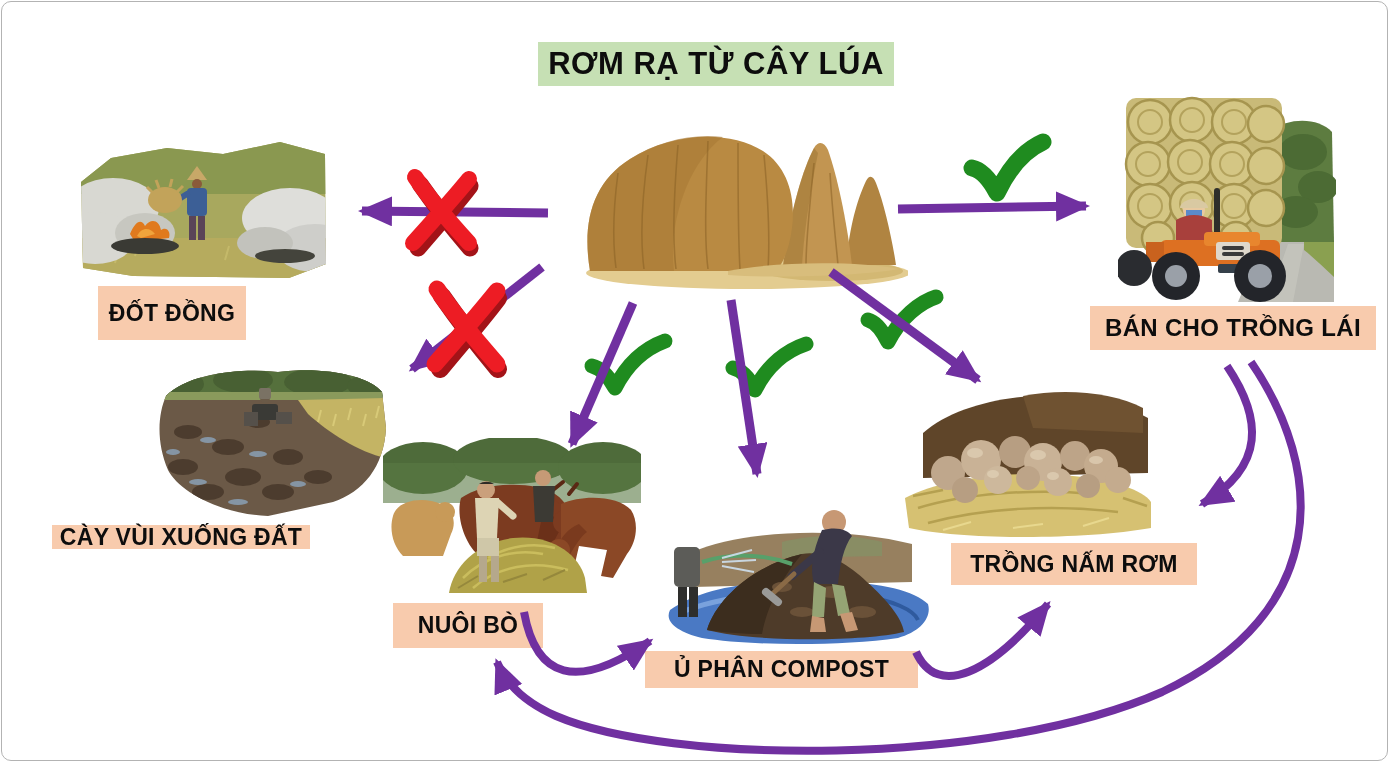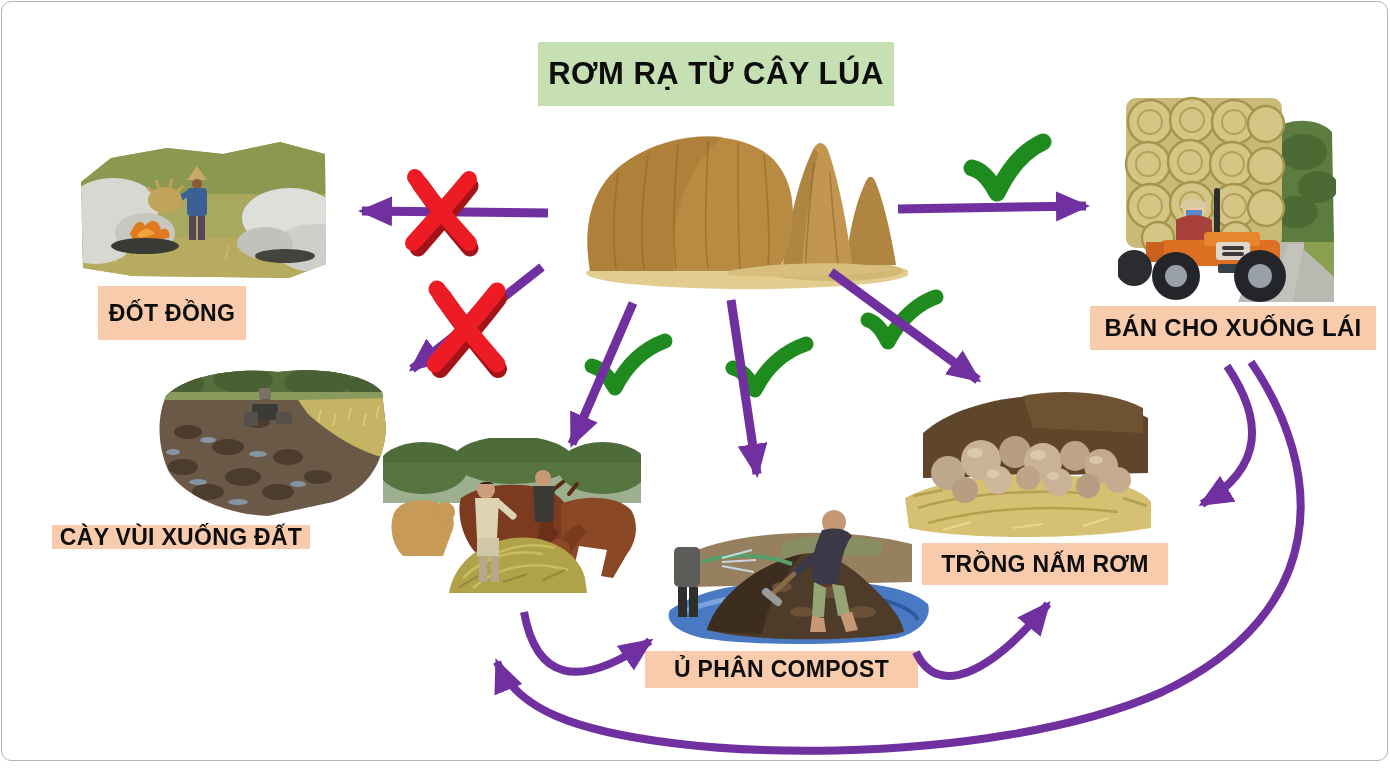--- a/index.html
+++ b/index.html
@@ -1,20 +1,20 @@
 <!DOCTYPE html>
 <html style="--arrow: #7030a0; --check: #1f8b1f; --cross: #ed1c24; --cross-dark: #a31318; --label-bg: #f8cbad; --title-bg: #c6e0b4;"><head>
 <meta charset="utf-8">
 <style>
   html,body{margin:0;padding:0;background:#fff;}
   .canvas{position:relative;width:1390px;height:776px;background:#fff;overflow:hidden;
           font-family:"Liberation Sans","DejaVu Sans",sans-serif;}
   .frame{position:absolute;left:1px;top:1px;width:1385px;height:758px;
          border:1.5px solid #b3b3b3;border-radius:10px;pointer-events:none;}
-  .title{position:absolute;left:538px;top:42px;width:356px;height:64px;
+  .title{position:absolute;left:538px;top:42px;width:356px;height:44px;
          background:var(--title-bg,#c6e0b4);display:flex;align-items:center;justify-content:center;
          font-size:31px;font-weight:bold;color:#0d0d0d;letter-spacing:.5px;}
   .label{position:absolute;background:var(--label-bg,#f8cbad);color:#0d0d0d;font-weight:bold;
          display:flex;align-items:center;justify-content:center;letter-spacing:.3px;white-space:nowrap;}
   .img{position:absolute;}
   svg.overlay{position:absolute;left:0;top:0;width:1390px;height:776px;pointer-events:none;}
   .arrow{stroke:var(--arrow,#7030a0);fill:none;}
   .ahead{fill:var(--arrow,#7030a0);}
   .check{stroke:var(--check,#1f8b1f);fill:none;stroke-linecap:round;stroke-linejoin:round;}
   .xback{stroke:var(--cross-dark,#a31318);fill:none;stroke-linecap:round;}
@@ -309,23 +309,24 @@
           <ellipse cx="135" cy="77" rx="8" ry="5"></ellipse>
           <ellipse cx="193" cy="82" rx="7" ry="4"></ellipse>
         <ellipse cx="90" cy="96" rx="6" ry="4"></ellipse>
           <ellipse cx="150" cy="98" rx="6" ry="4"></ellipse>
       </g>
     </svg>
   </div>
 
   <div class="label" style="left:98px;top:286px;width:148px;height:54px;font-size:23px;">ĐỐT ĐỒNG</div>
   <div class="label" style="left:52px;top:525px;width:258px;height:24px;font-size:23px;">CÀY VÙI XUỐNG ĐẤT</div>
-  <div class="label" style="left:1090px;top:306px;width:286px;height:44px;font-size:24px;">BÁN CHO XUỐNG LÁI</div>
+  <div class="label" style="left:1090px;top:306px;width:286px;height:44px;font-size:24px;">BÁN CHO TRỒNG LÁI</div>
+  <div class="label" style="left:393px;top:603px;width:150px;height:45px;font-size:23px;">NUÔI BÒ</div>
   <div class="label" style="left:645px;top:651px;width:273px;height:37px;font-size:23px;">Ủ PHÂN COMPOST</div>
-  <div class="label" style="left:922px;top:543px;width:246px;height:42px;font-size:23px;">TRỒNG NẤM RƠM</div>
+  <div class="label" style="left:951px;top:543px;width:246px;height:42px;font-size:23px;">TRỒNG NẤM RƠM</div>
 
   <svg class="overlay" viewBox="0 0 1390 776">
     <defs>
       <marker id="ah" markerUnits="userSpaceOnUse" markerWidth="40" markerHeight="34" refX="30" refY="15" orient="auto">
         <path d="M0,0 L34,15 L0,30 Z" class="ahead"></path>
       </marker>
     </defs>
 
     <g>
       <path class="check" stroke-width="17" d="M972,168 C982,170 990,180 997,193 C1010,166 1025,150 1043,142"></path>

